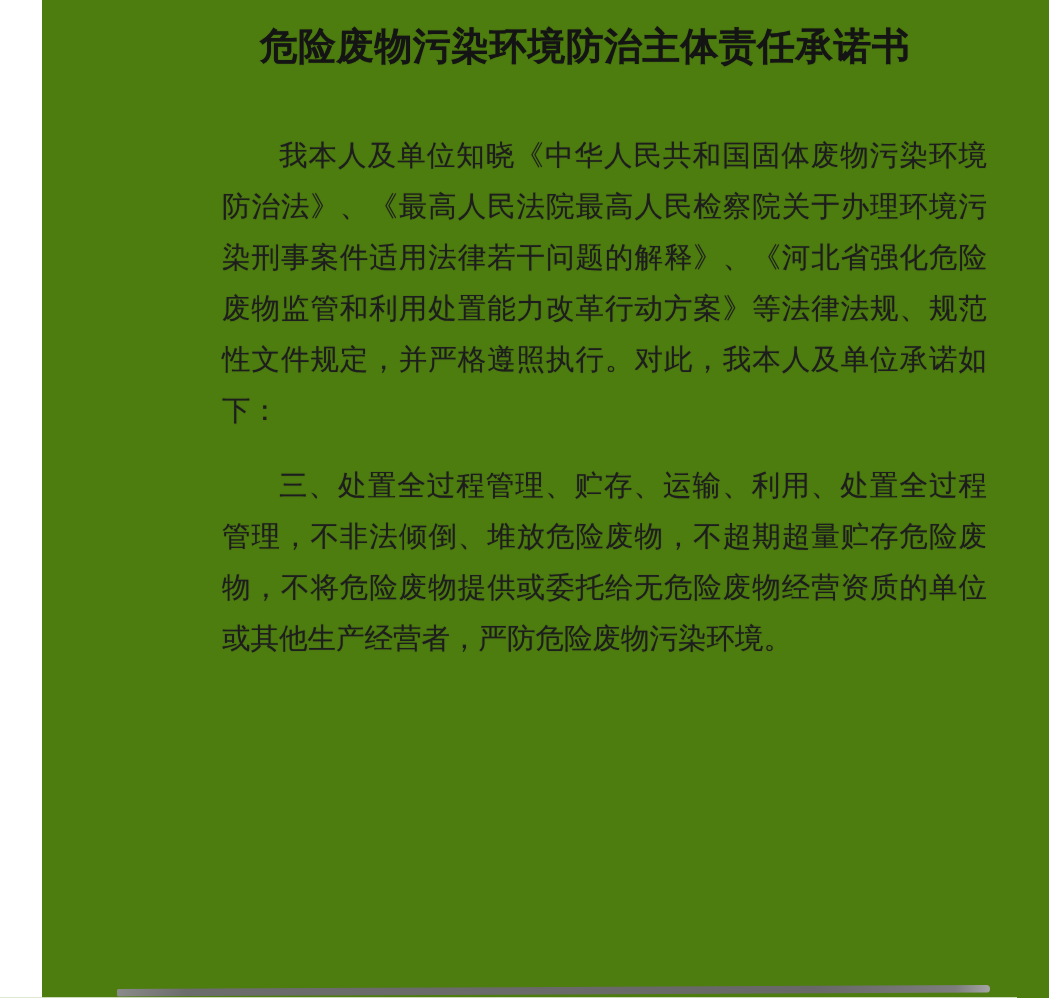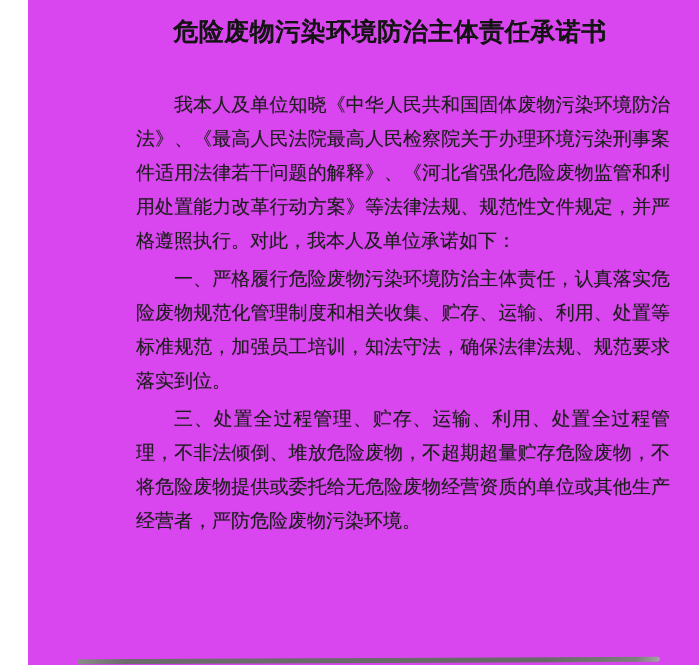--- a/index.html
+++ b/index.html
@@ -17,21 +17,21 @@
     font-family: "Liberation Serif", "DejaVu Serif", serif;
   }
 
   
   .paper {
     position: absolute;
     left: 28px;
     top: 0;
     right: 0;
     bottom: 0;
-    background: #d946ef;
+    background: #4d7c0f;
   }
 
   .doc {
     position: absolute;
     left: 104px;
     top: 14px;
     width: 542px;
   }
 
   .title {
@@ -53,21 +53,21 @@
     line-height: 34px;
     color: #1d1d1d;
     text-align: justify;
     text-justify: inter-ideograph;
     letter-spacing: 0;
     text-shadow: 0 0 0.7px rgba(30,30,30,0.45);
   }
 
   .body p {
     text-indent: 2em;
-    margin: 4px;
+    margin: 16px;
   }
 
   
   .bottom-edge {
     position: absolute;
     left: 78px;
     top: 658px;
     width: 582px;
     height: 5px;
     background: linear-gradient(90deg, #8a8a8a 0%, #6c6c6c 8%, #686868 80%, #7d7d7d 96%, #a5a5a5 100%);
@@ -77,19 +77,18 @@
 </style>
 </head>
 <body>
 
 <div class="page">
   <div class="paper">
     <div class="doc">
       <h1 class="title">危险废物污染环境防治主体责任承诺书</h1>
       <div class="body">
         <p>我本人及单位知晓《中华人民共和国固体废物污染环境防治法》、《最高人民法院最高人民检察院关于办理环境污染刑事案件适用法律若干问题的解释》、《河北省强化危险废物监管和利用处置能力改革行动方案》等法律法规、规范性文件规定，并严格遵照执行。对此，我本人及单位承诺如下：</p>
-        <p>一、严格履行危险废物污染环境防治主体责任，认真落实危险废物规范化管理制度和相关收集、贮存、运输、利用、处置等标准规范，加强员工培训，知法守法，确保法律法规、规范要求落实到位。</p>
         <p>三、处置全过程管理、贮存、运输、利用、处置全过程管理，不非法倾倒、堆放危险废物，不超期超量贮存危险废物，不将危险废物提供或委托给无危险废物经营资质的单位或其他生产经营者，严防危险废物污染环境。</p>
       </div>
     </div>
   </div>
   <div class="bottom-edge"></div>
 </div>
 
 </body></html>

